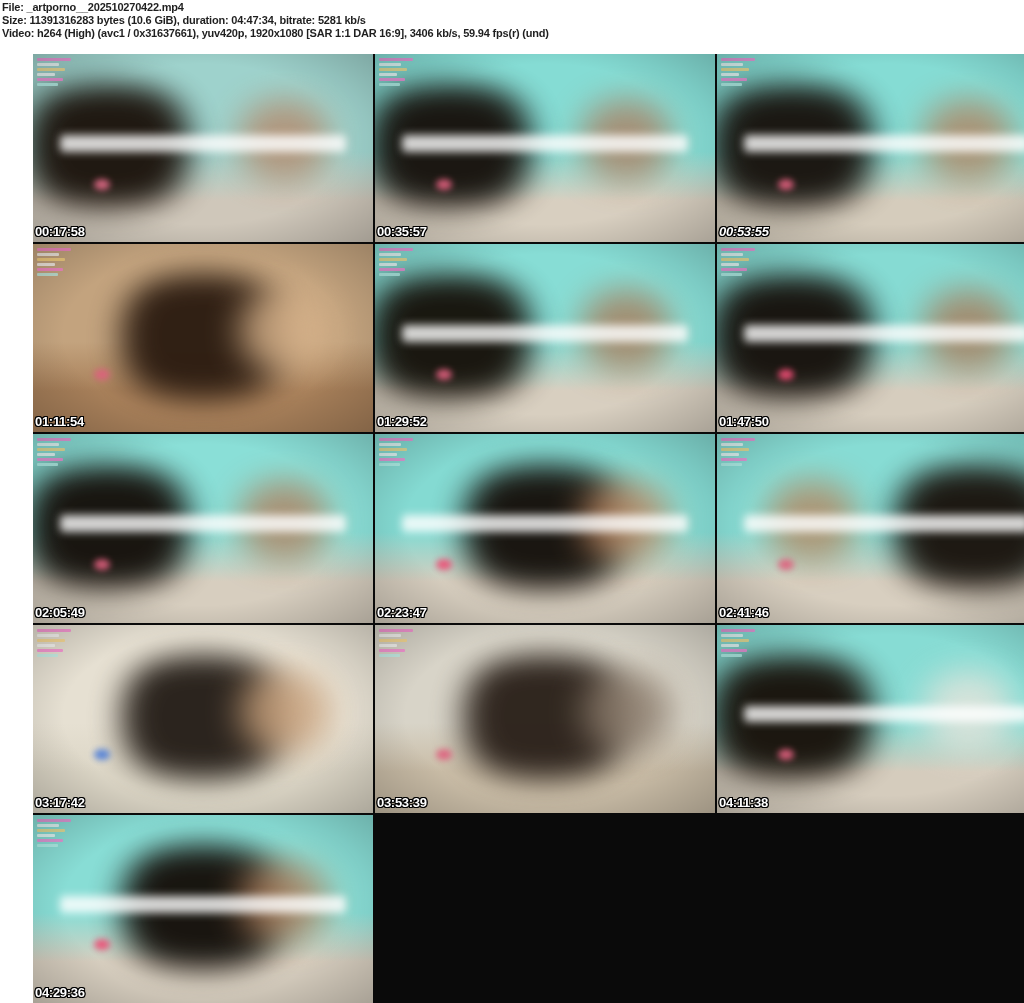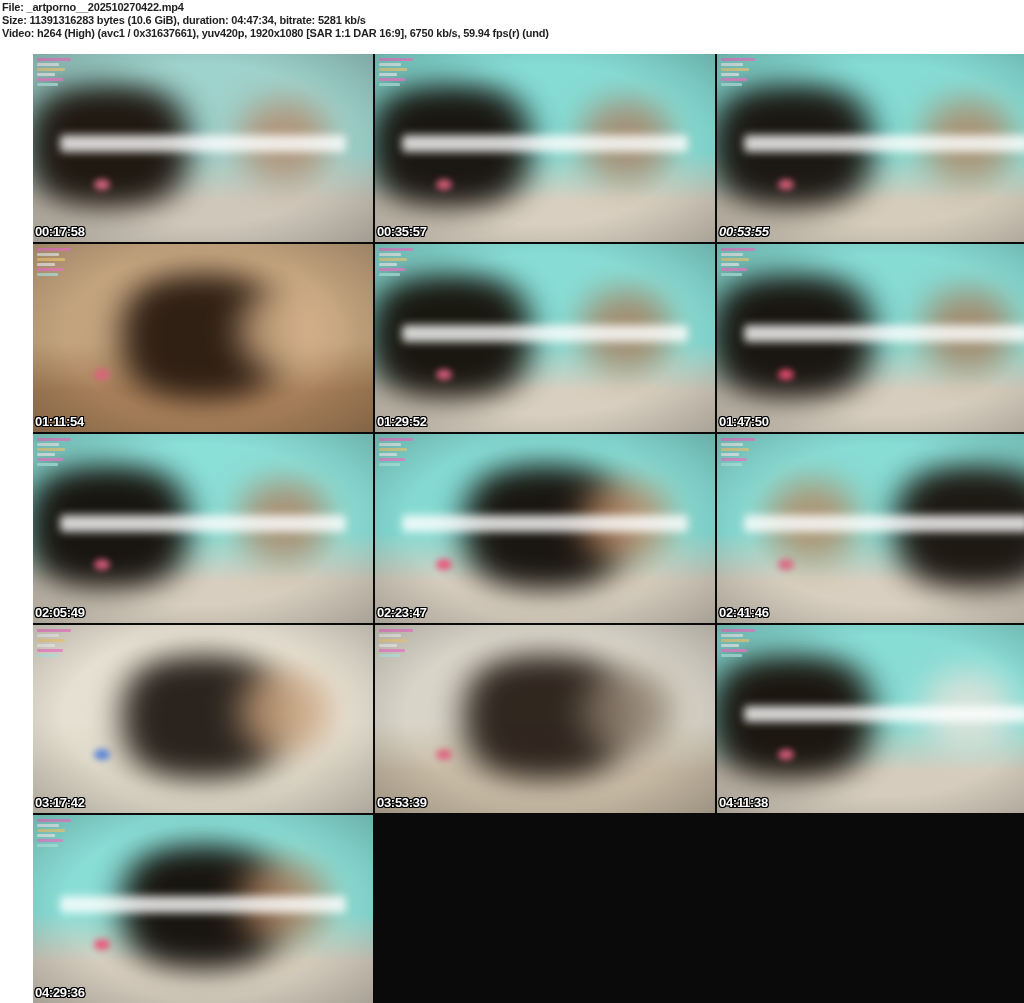--- a/index.html
+++ b/index.html
@@ -54,21 +54,21 @@
                  0 -1px 0 var(--ts-outline,#000), 0 1px 0 var(--ts-outline,#000),
                  -1px -1px 0 var(--ts-outline,#000), 1px 1px 0 var(--ts-outline,#000),
                  -1px 1px 0 var(--ts-outline,#000), 1px -1px 0 var(--ts-outline,#000); }
 </style>
 </head>
 <body>
 
 <div class="meta-header">
   <div class="meta-line">File: _artporno__202510270422.mp4</div>
   <div class="meta-line">Size: 11391316283 bytes (10.6 GiB), duration: 04:47:34, bitrate: 5281 kb/s</div>
-  <div class="meta-line">Video: h264 (High) (avc1 / 0x31637661), yuv420p, 1920x1080 [SAR 1:1 DAR 16:9], 6750 kb/s, 59.94 fps(r) (und)</div>
+  <div class="meta-line">Video: h264 (High) (avc1 / 0x31637661), yuv420p, 1920x1080 [SAR 1:1 DAR 16:9], 3406 kb/s, 59.94 fps(r) (und)</div>
 </div>
 
 <div class="thumb-grid">
   <div class="thumb pos-left" style="background: linear-gradient(rgb(158, 210, 204) 0%, rgb(158, 210, 204) 52%, rgb(207, 199, 186) 78%, rgb(207, 199, 186) 100%);">
     <div class="blob-dark" style="background: radial-gradient(circle, rgb(27, 18, 11) 0px, rgb(27, 18, 11) 55%, rgba(0, 0, 0, 0) 75%);"></div>
     <div class="blob-skin" style="background: radial-gradient(circle, rgb(181, 136, 106) 0px, rgb(181, 136, 106) 50%, rgba(0, 0, 0, 0) 72%);"></div>
     <div class="desk-band" style="display: block;"></div>
     <div class="accent-dot" style="background: rgb(224, 106, 134);"></div>
     <div class="chat-overlay">
         <div class="bar" style="background: rgb(255, 127, 214); width: 34px;"></div>

